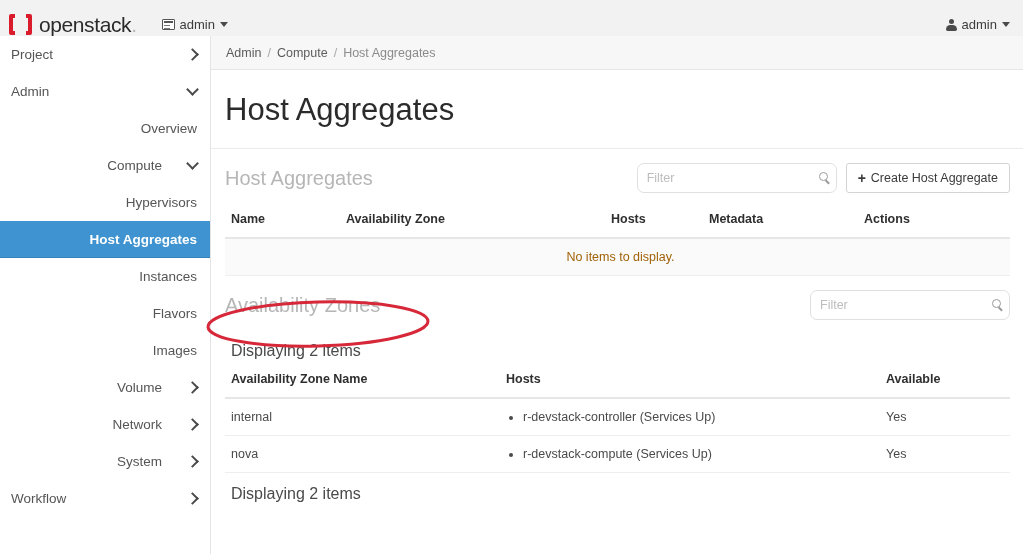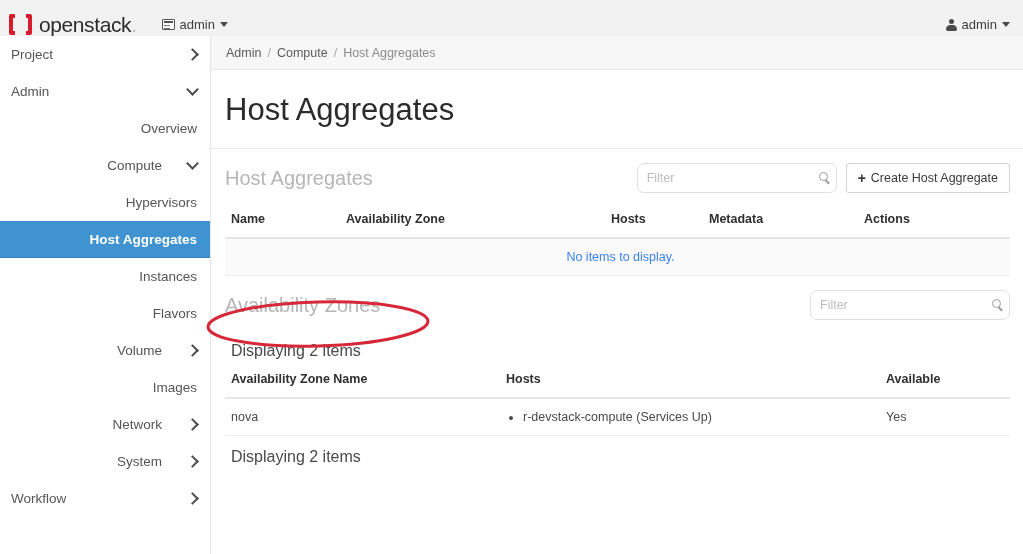--- a/index.html
+++ b/index.html
@@ -179,21 +179,21 @@
     text-align: left; font-size: 12.5px; color: #2f2f2f;
     font-weight: bold; padding: 6px 0 11px 6px;
     border-bottom: 2px solid #e6e6e6;
   }
   tbody td {
     font-size: 12.5px; color: #4a4a4a;
     padding: 11px 0 11px 6px;
     border-bottom: 1px solid #eeeeee;
   }
   tr.empty-row td {
-    text-align: center; background: #fafafa; color: #3b82f6;
+    text-align: center; background: #fafafa; color: #a16207;
     border-bottom: 1px solid #eeeeee;
   }
   .hostlist { margin: 0; padding-left: 17px; }
   .hostlist li { list-style: disc; }
 
   .count-text {
     font-size: 16px; color: #4a4a4a; padding: 9px 0 0 6px;
   }
   .count-text.bottom { padding-top: 12px; }
 
@@ -252,26 +252,26 @@
     </div>
     <div class="side-item lvl3 active">
       <span class="side-label">Host Aggregates</span>
     </div>
     <div class="side-item lvl3">
       <span class="side-label">Instances</span>
     </div>
     <div class="side-item lvl3">
       <span class="side-label">Flavors</span>
     </div>
+    <div class="side-item lvl3">
+      <span class="side-label">Images</span>
+    </div>
     <div class="side-item lvl2">
       <span class="side-label">Volume</span>
       <span class="chev right"></span>
-    </div>
-    <div class="side-item lvl3">
-      <span class="side-label">Images</span>
     </div>
     <div class="side-item lvl2">
       <span class="side-label">Network</span>
       <span class="chev right"></span>
     </div>
     <div class="side-item lvl2">
       <span class="side-label">System</span>
       <span class="chev right"></span>
     </div>
     <div class="side-item lvl1">
@@ -339,20 +339,29 @@
     <table style="margin-top:6px">
       <thead>
         <tr>
           <th style="width:275px">Availability Zone Name</th>
           <th style="width:380px">Hosts</th>
           <th>Available</th>
         </tr>
       </thead>
       <tbody id="az-body">
           <tr>
+            <td>internal</td>
+            <td>
+              <ul class="hostlist">
+                <li>r-devstack-controller (Services Up)</li>
+              </ul>
+            </td>
+            <td>Yes</td>
+          </tr>
+          <tr>
             <td>nova</td>
             <td>
               <ul class="hostlist">
                 <li>r-devstack-compute (Services Up)</li>
               </ul>
             </td>
             <td>Yes</td>
           </tr>
         </tbody>
     </table>

